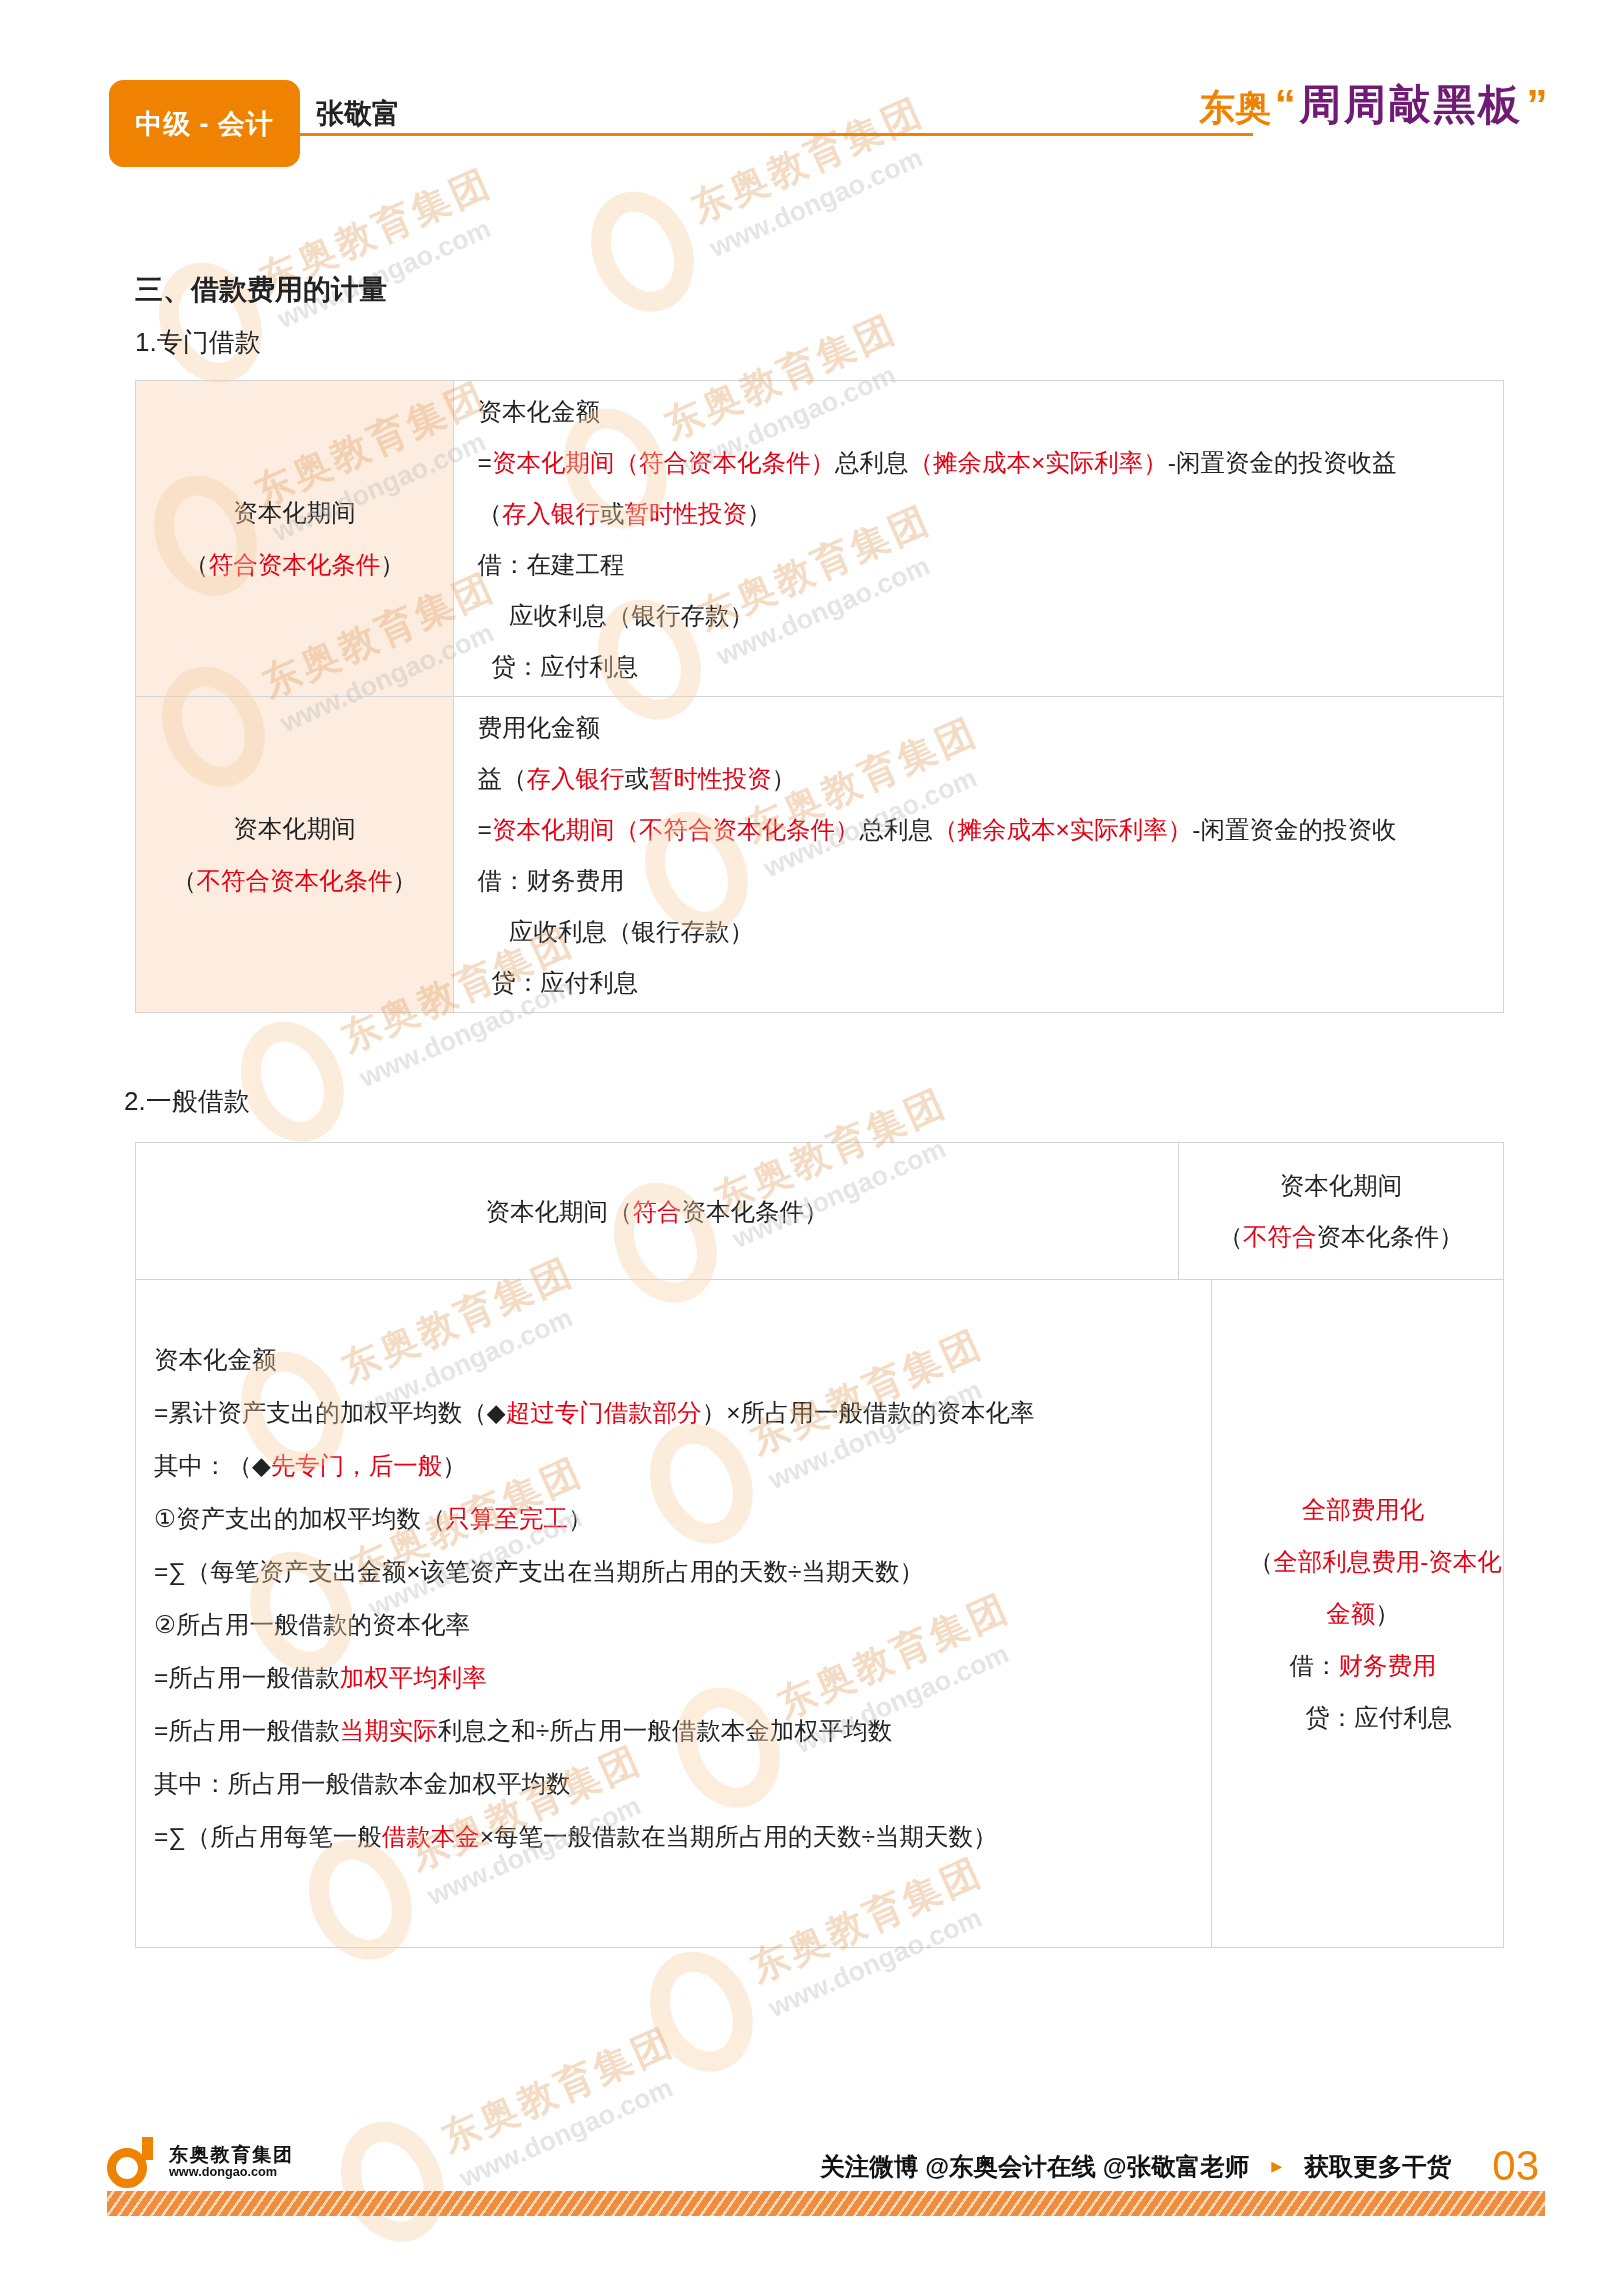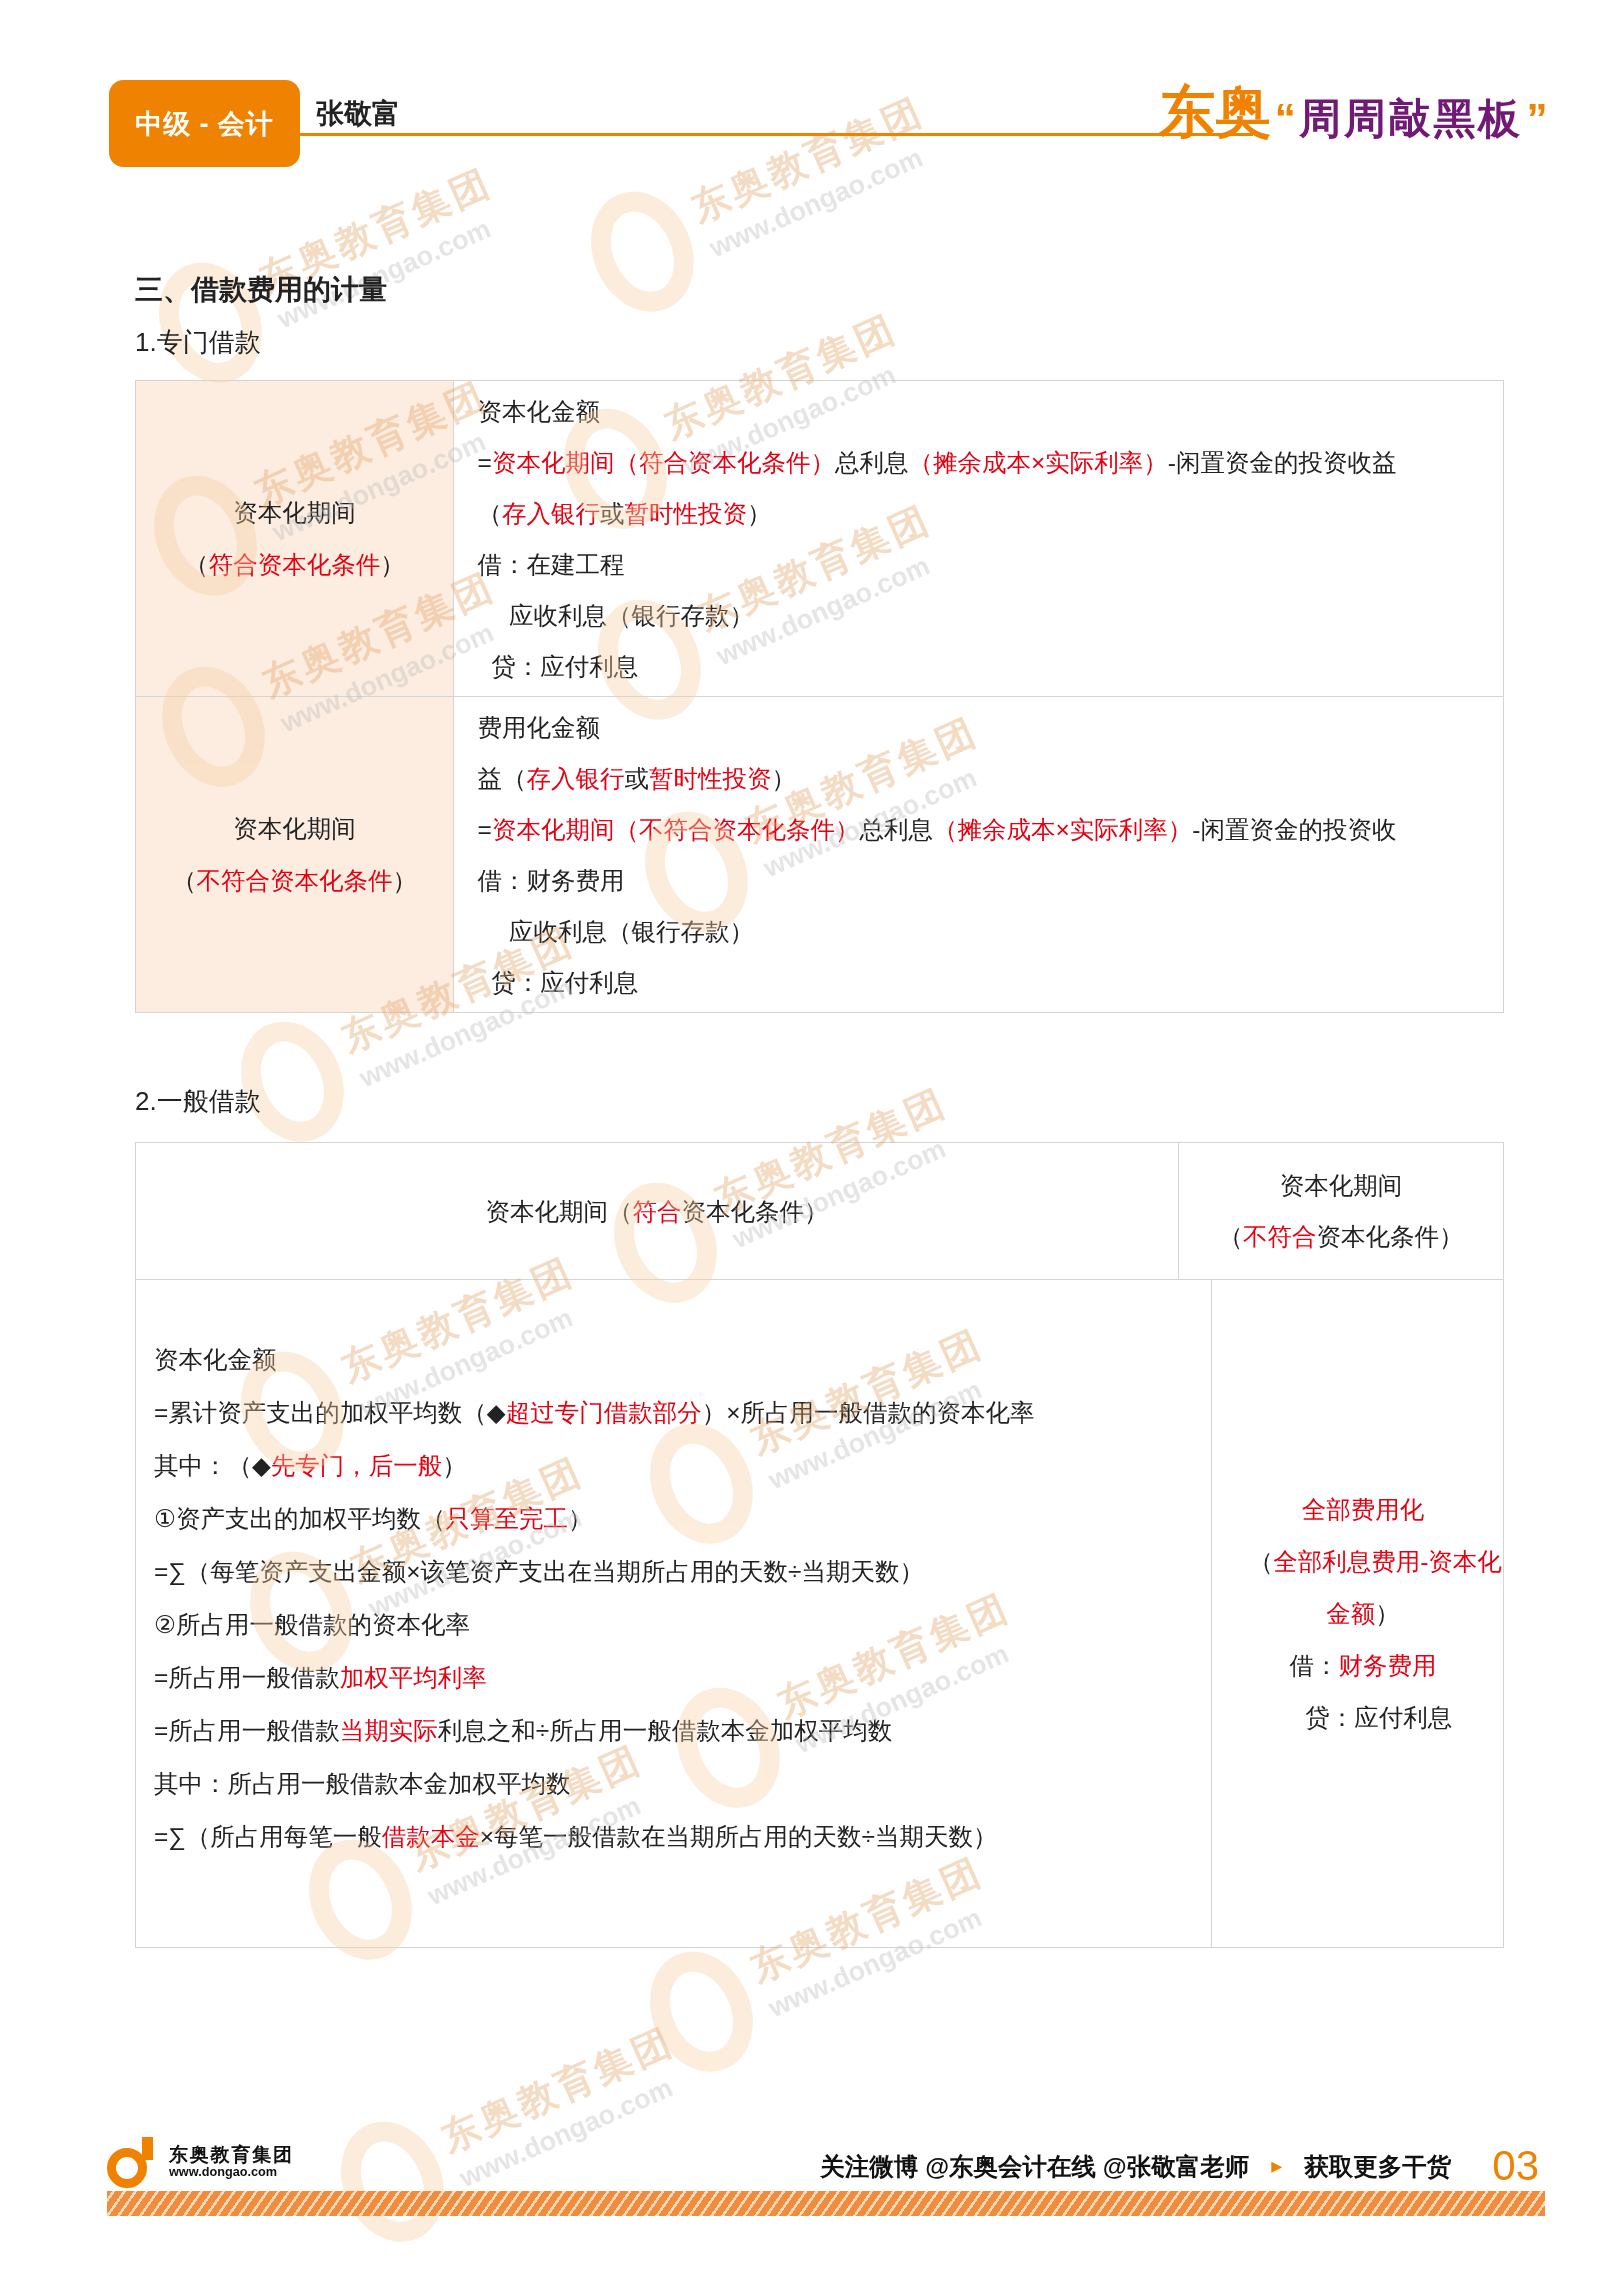--- a/index.html
+++ b/index.html
@@ -20,27 +20,27 @@
     background:var(--orange);border-radius:14.5px;color:#fff;
     font-size:27px;font-weight:bold;display:flex;align-items:center;justify-content:center;
     letter-spacing:0.9px;z-index:3;
   }
   .teacher{position:absolute;left:316px;top:95px;font-size:28px;font-weight:600;z-index:3;}
   .header-rule{position:absolute;left:300px;top:133px;width:953px;height:2.7px;background:var(--orange);z-index:3;}
   .brand{
     position:absolute;right:73px;top:84px;display:flex;align-items:flex-end;
     font-weight:bold;z-index:3;line-height:1;
   }
-  .brand .o{color:var(--orange);font-size:56px;}
+  .brand .o{color:var(--orange);font-size:36px;}
   .brand .q{color:var(--orange);font-size:42px;margin:0 3.6px;}
   .brand .k{color:#701a75;font-size:42px;letter-spacing:2.7px;}
   
   .sec-title{position:absolute;left:135px;top:271px;font-size:28px;font-weight:bold;z-index:3;}
   .sub1{position:absolute;left:135px;top:325px;font-size:26px;font-weight:500;z-index:3;}
-  .sub2{position:absolute;left:135px;top:1084px;font-size:26px;font-weight:500;z-index:3;}
+  .sub2{position:absolute;left:124px;top:1084px;font-size:26px;font-weight:500;z-index:3;}
   
   .tbl{position:absolute;left:135px;width:1367px;border:0.9px solid var(--border);font-size:24.5px;z-index:1;background:transparent;}
   .t1{top:380px;}
   .t2{top:1142px;}
   .trow{display:flex;}
   .trow + .trow{border-top:0.9px solid var(--border);}
   .t1 .cell-l{
     width:317px;min-width:317px;background:var(--peach);border-right:0.9px solid var(--border);
     display:flex;flex-direction:column;justify-content:center;align-items:center;text-align:center;
   }

